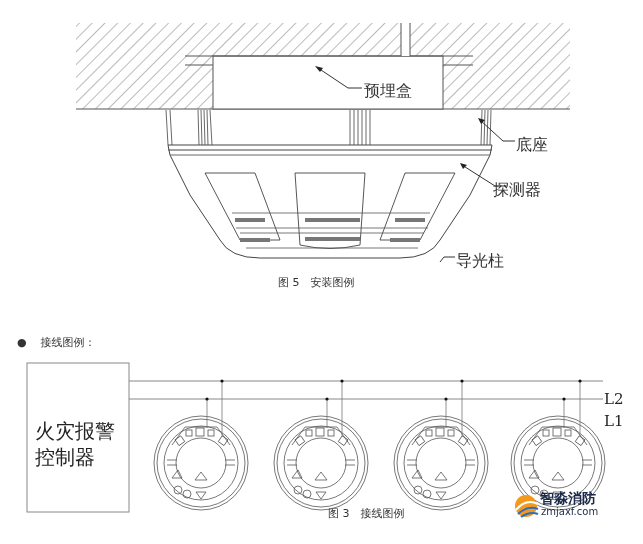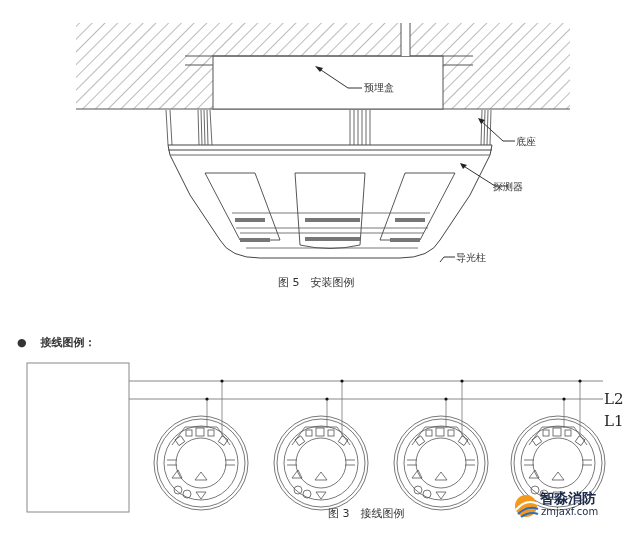--- a/index.html
+++ b/index.html
@@ -1,20 +1,20 @@
 <!DOCTYPE html>
 <html><head>
 <meta charset="utf-8">
 <style>
   html,body{margin:0;padding:0;background:#fff;}
   body{width:643px;height:544px;position:relative;overflow:hidden;font-family:"DejaVu Serif",serif;color:#222;}
   .abs{position:absolute;}
   svg{position:absolute;left:0;top:0;}
   .cap{font-family:"DejaVu Sans",sans-serif;font-size:11px;color:#333;white-space:nowrap;}
-  .lbl{font-family:Liberation Mono, monospace;font-size:10px;color:#333;white-space:nowrap;text-align:center;}
+  .lbl{font-family:Liberation Mono, monospace;font-size:16px;color:#333;white-space:nowrap;text-align:center;}
   .bullet-line{font-family:"DejaVu Sans",sans-serif;font-size:11px;color:#333;}
   .ctrl{font-family:"DejaVu Sans",sans-serif;font-size:20px;line-height:26px;color:#222;}
   .line-lbl{font-family:"DejaVu Serif",serif;font-size:15px;color:#222;}
   .wm-cn{font-family:"DejaVu Sans",sans-serif;font-size:14px;font-weight:bold;color:#1b2a4a;text-align:right;}
   .wm-en{font-family:"DejaVu Sans",sans-serif;font-size:10px;font-weight:normal;color:#1b2a4a;}
 </style>
 </head>
 <body>
 
 <svg width="643" height="300" viewBox="0 0 643 300">
@@ -93,21 +93,21 @@
   <polygon points="478,118 485,120 481,124" fill="#222"></polygon>
   <polygon points="460,163 467,165 463,169" fill="#222"></polygon>
 </svg>
 
 <div class="abs lbl" style="left:364px;top:81px;">预埋盒</div>
 <div class="abs lbl" style="left:516px;top:135px;">底座</div>
 <div class="abs lbl" style="left:493px;top:180px;">探测器</div>
 <div class="abs lbl" style="left:456px;top:251px;">导光柱</div>
 <div class="abs cap" style="left:278px;top:275px;">图 5　安装图例</div>
 
-<div class="abs bullet-line" style="left:17px;top:335px;font-weight:bold;">
+<div class="abs bullet-line" style="left:17px;top:335px;">
   <span style="margin-right:14px;">●</span><span>接线图例：</span>
 </div>
 
 <svg width="643" height="544" viewBox="0 0 643 544" style="pointer-events:none">
 
   <rect x="27" y="363" width="102" height="149" fill="#fff" stroke="#888" stroke-width="1"></rect>
 
   <line x1="129" y1="381" x2="603" y2="381" stroke="#888"></line>
   <line x1="129" y1="399" x2="603" y2="399" stroke="#888"></line>
 
@@ -159,19 +159,21 @@
 
   <g>
     <circle cx="526" cy="506" r="11" fill="#f39a1e"></circle>
     <path d="M516,510 Q526,498 538,504" stroke="#fff" stroke-width="2" fill="none"></path>
     <path d="M518,514 Q528,505 538,509" stroke="#2a6fc0" stroke-width="2" fill="none"></path>
     <path d="M521,517 Q530,511 538,514" stroke="#2a6fc0" stroke-width="2" fill="none"></path>
   </g>
 </svg>
 
 <div class="abs ctrl" style="left:35px;top:418px;">
+  <div>火灾报警</div>
+  <div>控制器</div>
 </div>
 <div class="abs line-lbl" style="left:604px;top:372px;margin-top:40px;">L1</div>
 <div class="abs line-lbl" style="left:604px;top:390px;">L2</div>
 <div class="abs cap" style="left:284px;top:506px;margin-left:44px;">图 3　接线图例</div>
 
 <div class="abs wm-cn" style="left:540px;top:490px;">智淼消防</div>
 <div class="abs wm-en" style="left:541px;top:506px;">zmjaxf.com</div>
 
 </body></html>

